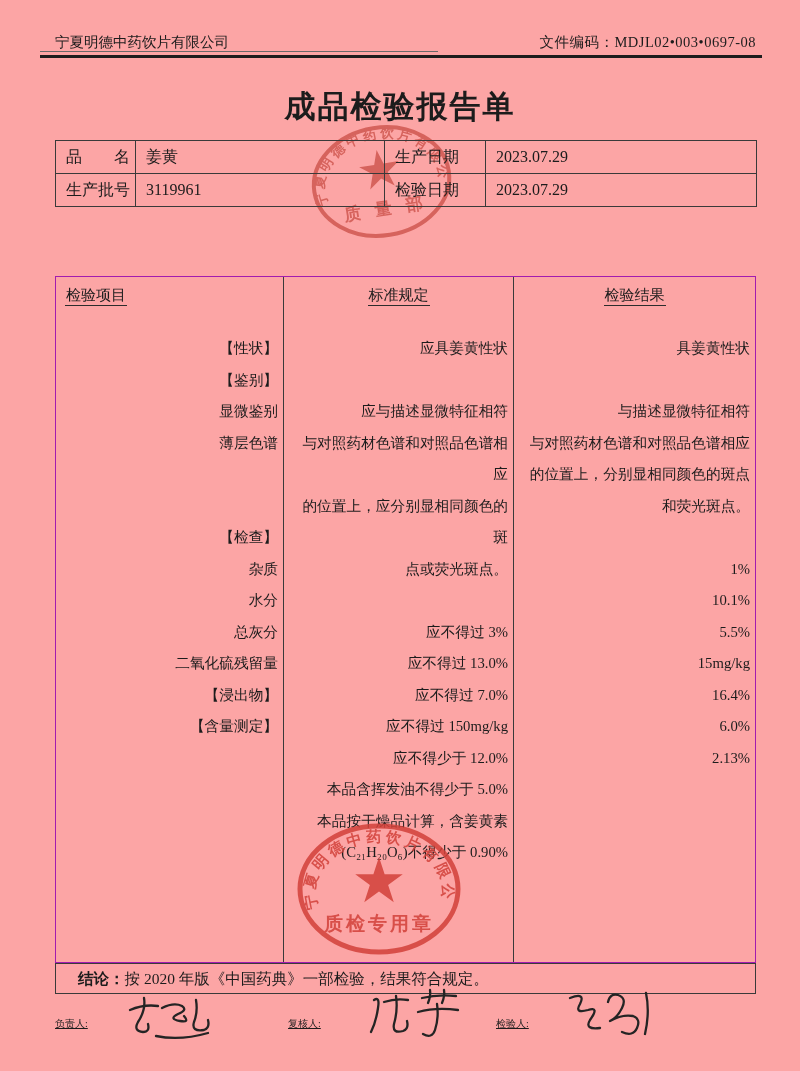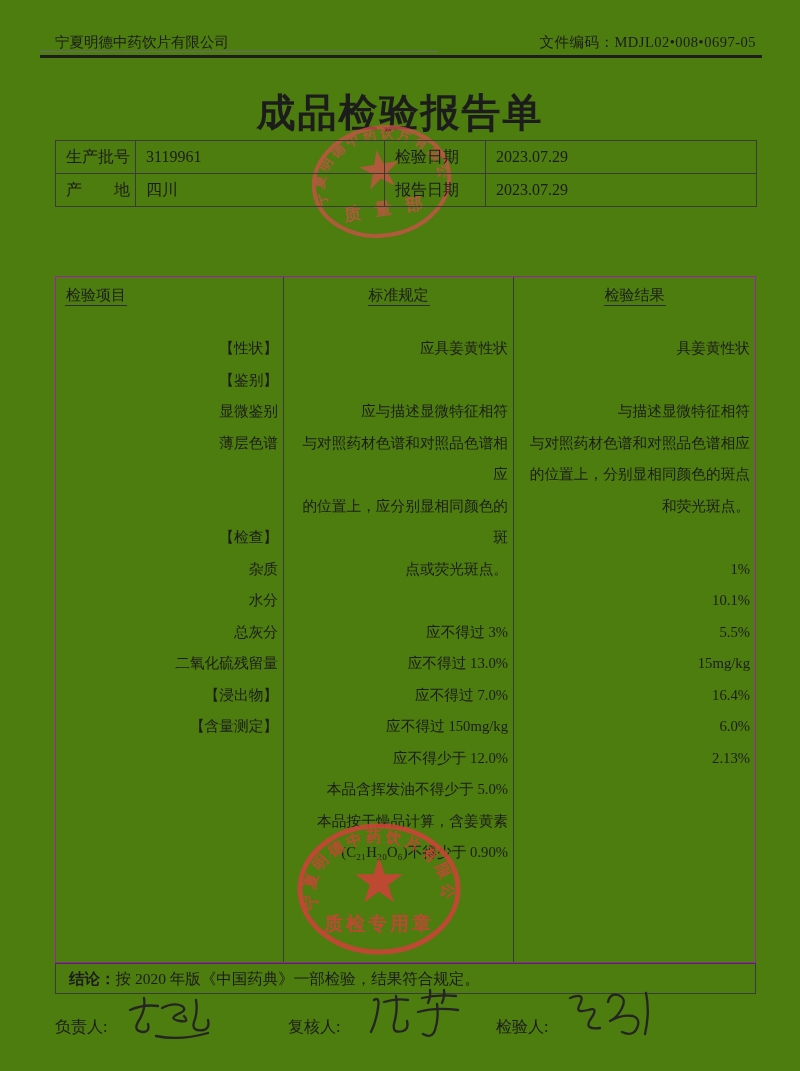--- a/index.html
+++ b/index.html
@@ -1,30 +1,30 @@
 <!DOCTYPE html>
 <html><head>
 <meta charset="utf-8">
 <style>
   * { margin:0; padding:0; box-sizing:border-box; }
   html,body { background:#ffffff; }
   .page {
     position:relative; width:800px; height:1071px; margin:0 auto;
-    background:#4d7c0f; overflow:hidden;
+    background:#fca5a5; overflow:hidden;
     font-family:"Liberation Serif","DejaVu Serif",serif;
     color:#1c1c1c;
   }
   
   .hdr-company { position:absolute; left:55px; top:33px; font-size:14.5px; }
   .hdr-code    { position:absolute; right:44px; top:33px; font-size:14.5px; letter-spacing:0.5px; }
   .hdr-thinline{ position:absolute; left:40px; top:51px; width:398px; height:1px; background:#6a6a6a; }
   .hdr-rule    { position:absolute; left:40px; top:55px; width:722px; height:3px; background:#1d1d1d; }
   
   .doc-title { position:absolute; left:0; top:86px; width:100%; text-align:center;
-               font-size:39px; font-weight:bold; letter-spacing:2px; }
+               font-size:31px; font-weight:bold; letter-spacing:2px; }
   
   table.info { position:absolute; left:55px; top:140px; width:701px;
                border-collapse:collapse; table-layout:fixed; font-size:16px; }
   table.info td { border:1px solid #3a3a3a; height:33px; padding:2px 10px; vertical-align:middle;
                   overflow:hidden; white-space:nowrap; }
   td.c1 { width:80px;  padding:2px 6px; }
   td.c2 { width:249px; }
   td.c3 { width:101px; padding:2px 8px; }
   td.c4 { width:271px; }
   
@@ -32,69 +32,69 @@
                 border:1px solid #a21caf; display:grid;
                 grid-template-columns:227px 230px 1fr; }
   .mt-col { height:100%; overflow:hidden; }
   .mt-col + .mt-col { border-left:1px solid #3a3a3a; }
   .mt-head { height:36px; padding-top:9px; text-align:center; font-size:15px; }
   .mt-head.left { text-align:left; padding-left:9px; }
   .mt-head span { border-bottom:1px solid #2c2c2c; padding:0 1px 2px 1px; }
   .mt-body { white-space:pre-line; line-height:31.5px; padding:20px 5px 0 9px; font-size:14.7px;text-align:right; }
   
   .conclusion { position:absolute; left:55px; top:963px; width:701px; height:31px;
-                border:1px solid #3a3a3a; line-height:29px; padding-left:13px; font-size:15.5px; }
+                border:1px solid #3a3a3a; line-height:29px; padding-left:22px; font-size:15.5px; }
   .conclusion b { font-weight:bold; }
   
-  .sig-label { position:absolute; font-size:16px; top:1017px; }
+  .sig-label { position:absolute; font-size:10px; top:1017px;text-decoration:underline; }
   .sig-label.l1 { left:55px; }  .sig-label.l2 { left:288px; } .sig-label.l3 { left:496px; }
   .sig-svg { position:absolute; }
   .sig1 { left:118px; top:994px; }
   .sig2 { left:362px; top:988px; }
   .sig3 { left:560px; top:988px; }
   .sig-svg path { fill:none; stroke:#242424; stroke-width:2.3; stroke-linecap:round; stroke-linejoin:round; }
   
   .stamp { position:absolute; pointer-events:none; }
   .stamp-top { left:310px; top:124px; opacity:0.78; transform:rotate(-9deg); }
   .stamp-bottom { left:294px; top:820px; opacity:0.85; }
 </style>
 </head>
 <body>
 
 <div class="page">
 
   <div class="hdr-company">宁夏明德中药饮片有限公司</div>
-  <div class="hdr-code"><span>文件编码：</span><span>MDJL02•008•0697-05</span></div>
+  <div class="hdr-code"><span>文件编码：</span><span>MDJL02•003•0697-08</span></div>
   <div class="hdr-thinline"></div>
   <div class="hdr-rule"></div>
 
   <div class="doc-title">成品检验报告单</div>
 
   <svg class="stamp stamp-top" width="150" height="120" viewBox="0 0 150 120">
     <ellipse cx="72" cy="57" rx="68" ry="54" fill="none" stroke="#cc5149" stroke-width="4"></ellipse>
     <path id="arcTop" d="M 17,74 A 58,46 0 1 1 127,74" fill="none" stroke="none"></path>
     <text font-size="13.5" fill="#cc5149" letter-spacing="3.2" font-weight="bold">
       <textPath href="#arcTop" startOffset="2">宁夏明德中药饮片有限公司</textPath>
     </text>
     <polygon fill="#cc5149" transform="translate(72,46) scale(1.05)" points="0,-20 4.5,-6.2 19,-6.2 7.3,2.4 11.8,16.2 0,7.6 -11.8,16.2 -7.3,2.4 -19,-6.2 -4.5,-6.2"></polygon>
     <text x="72" y="90" text-anchor="middle" font-size="17" font-weight="bold" fill="#cc5149" letter-spacing="5">质 量 部</text>
   </svg>
 
   <table class="info">
     <tbody>
+        <tr>
+      <td class="c1">品　　名</td>
+      <td class="c2">姜黄</td>
+      <td class="c3">生产日期</td>
+      <td class="c4">2023.07.29</td>
+    </tr>
     <tr>
       <td class="c1">生产批号</td>
       <td class="c2">3119961</td>
       <td class="c3">检验日期</td>
-      <td class="c4">2023.07.29</td>
-    </tr>
-    <tr>
-      <td class="c1">产　　地</td>
-      <td class="c2">四川</td>
-      <td class="c3">报告日期</td>
       <td class="c4">2023.07.29</td>
     </tr>
   </tbody>
     </table>
 
   <div class="main-table">
     <div class="mt-col">
       <div class="mt-head left">
         <span>检验项目</span>
       </div>

